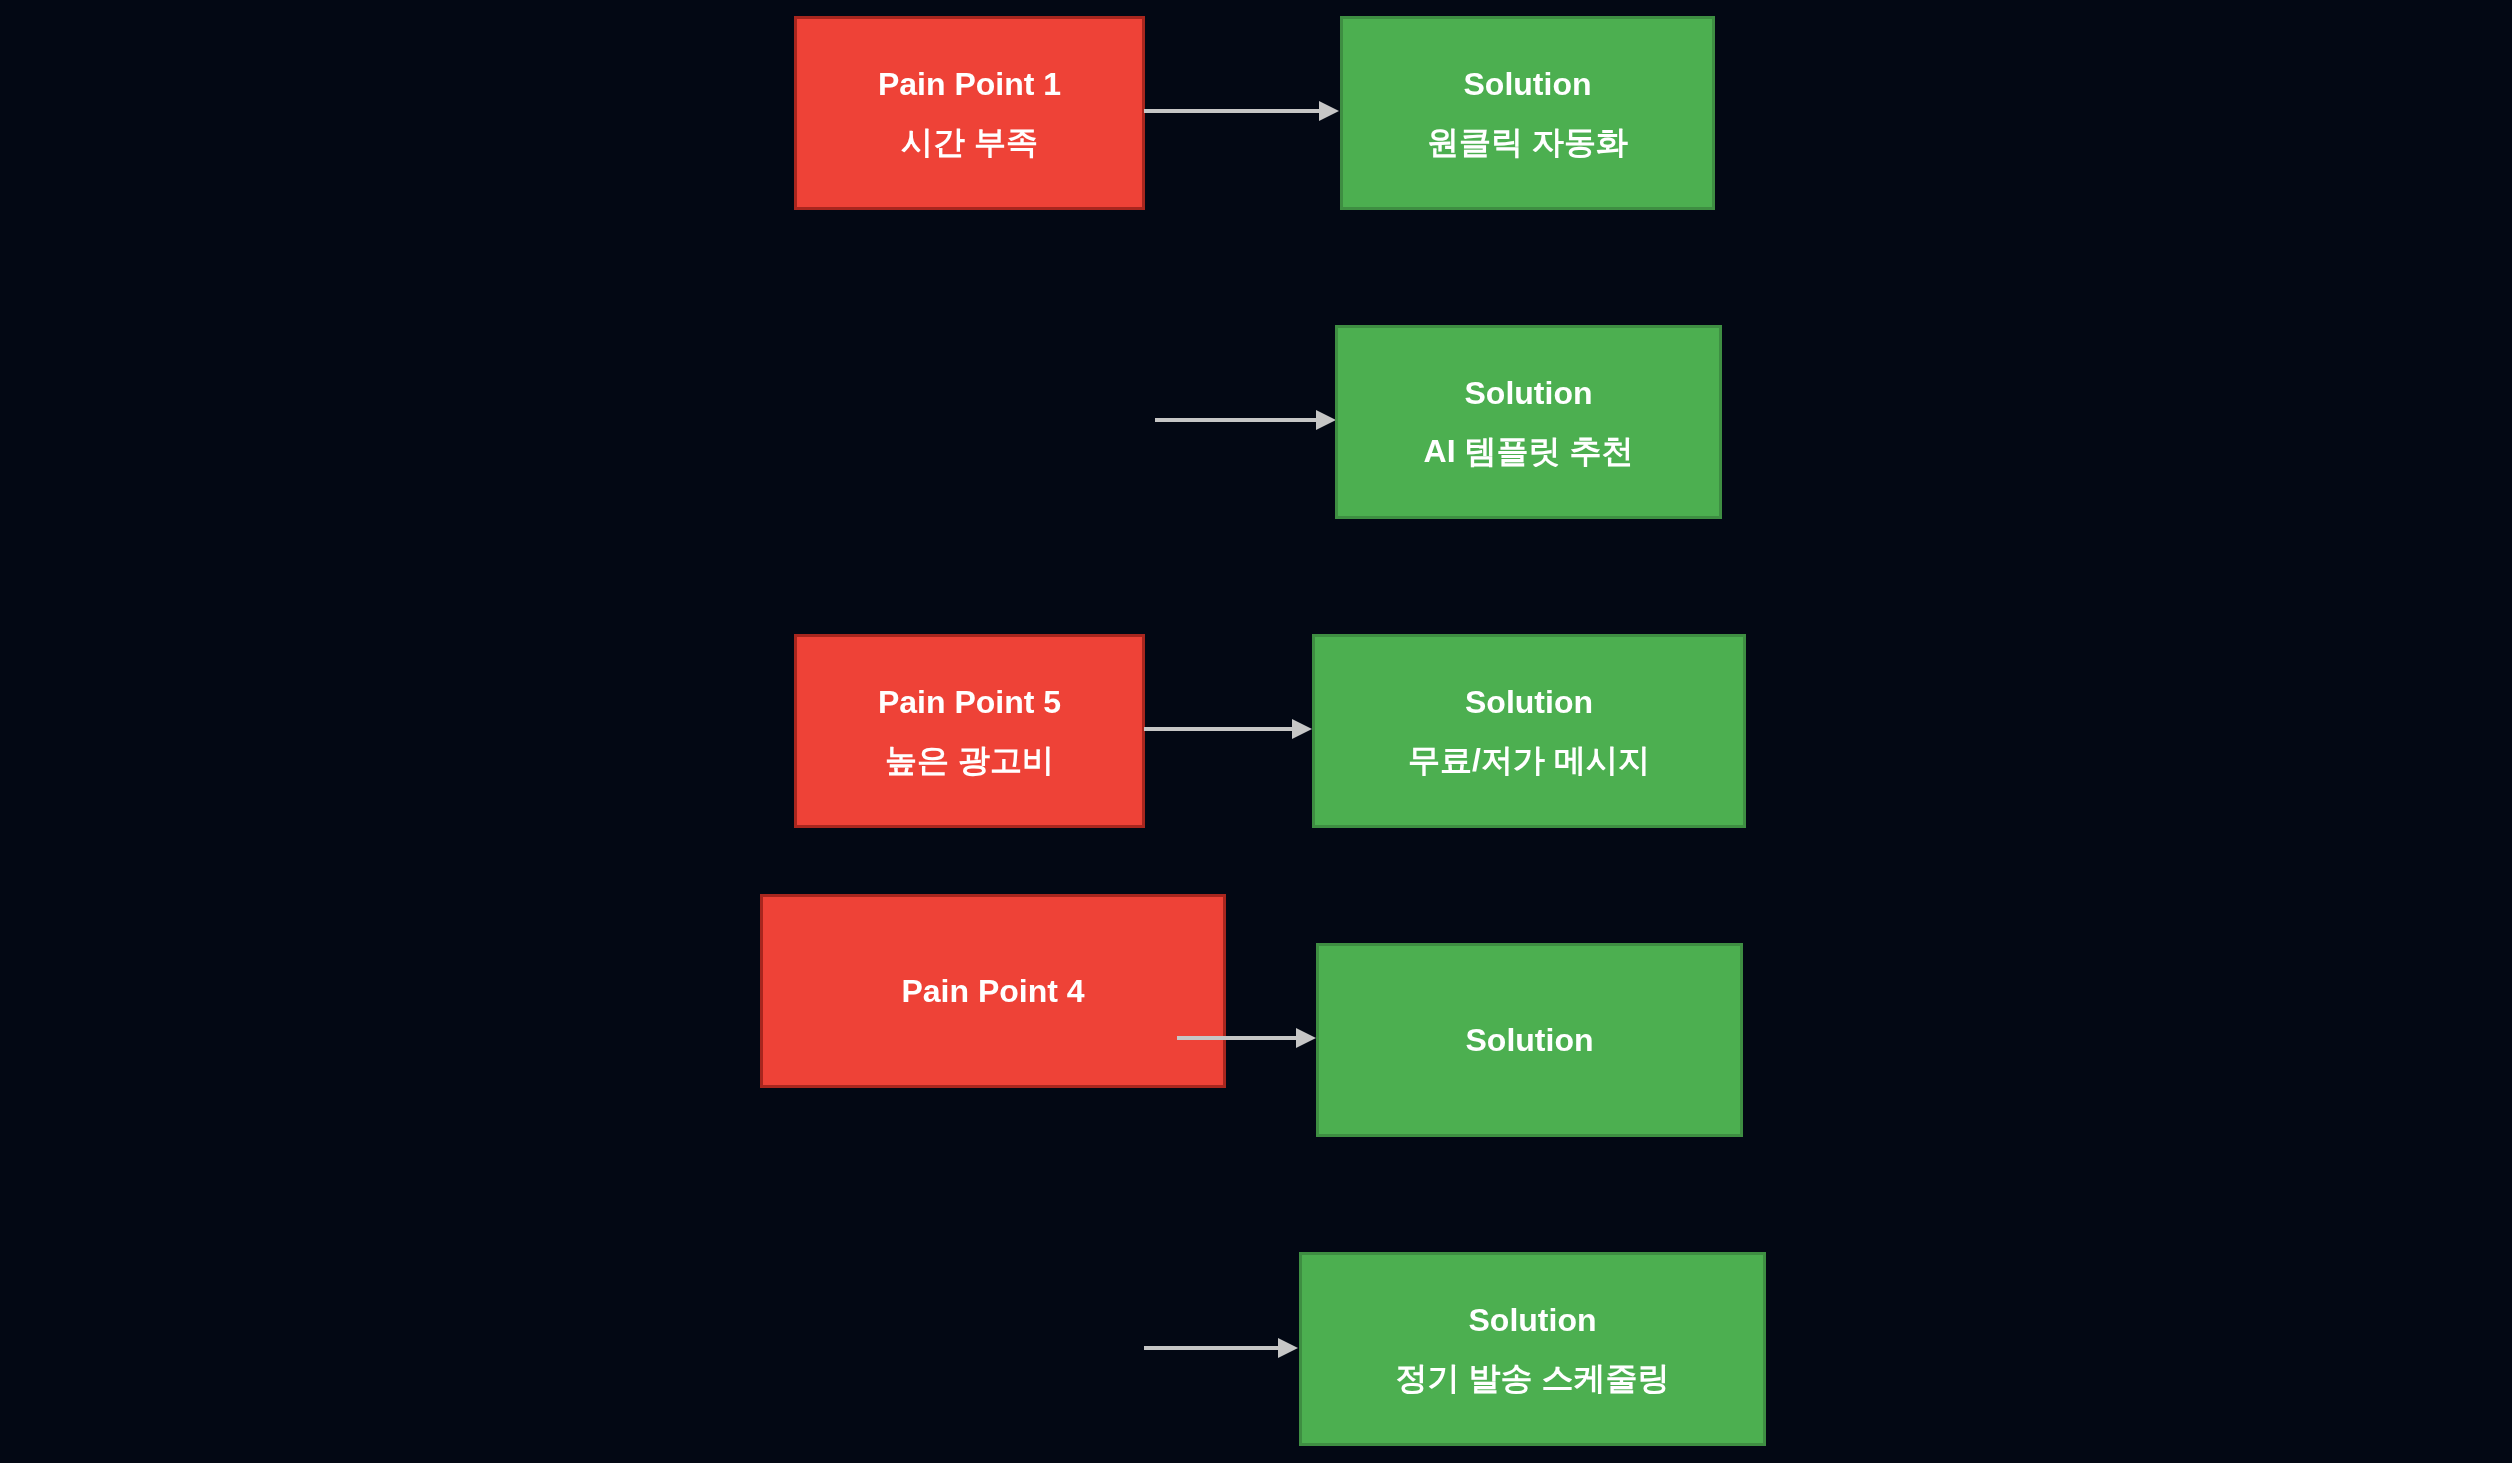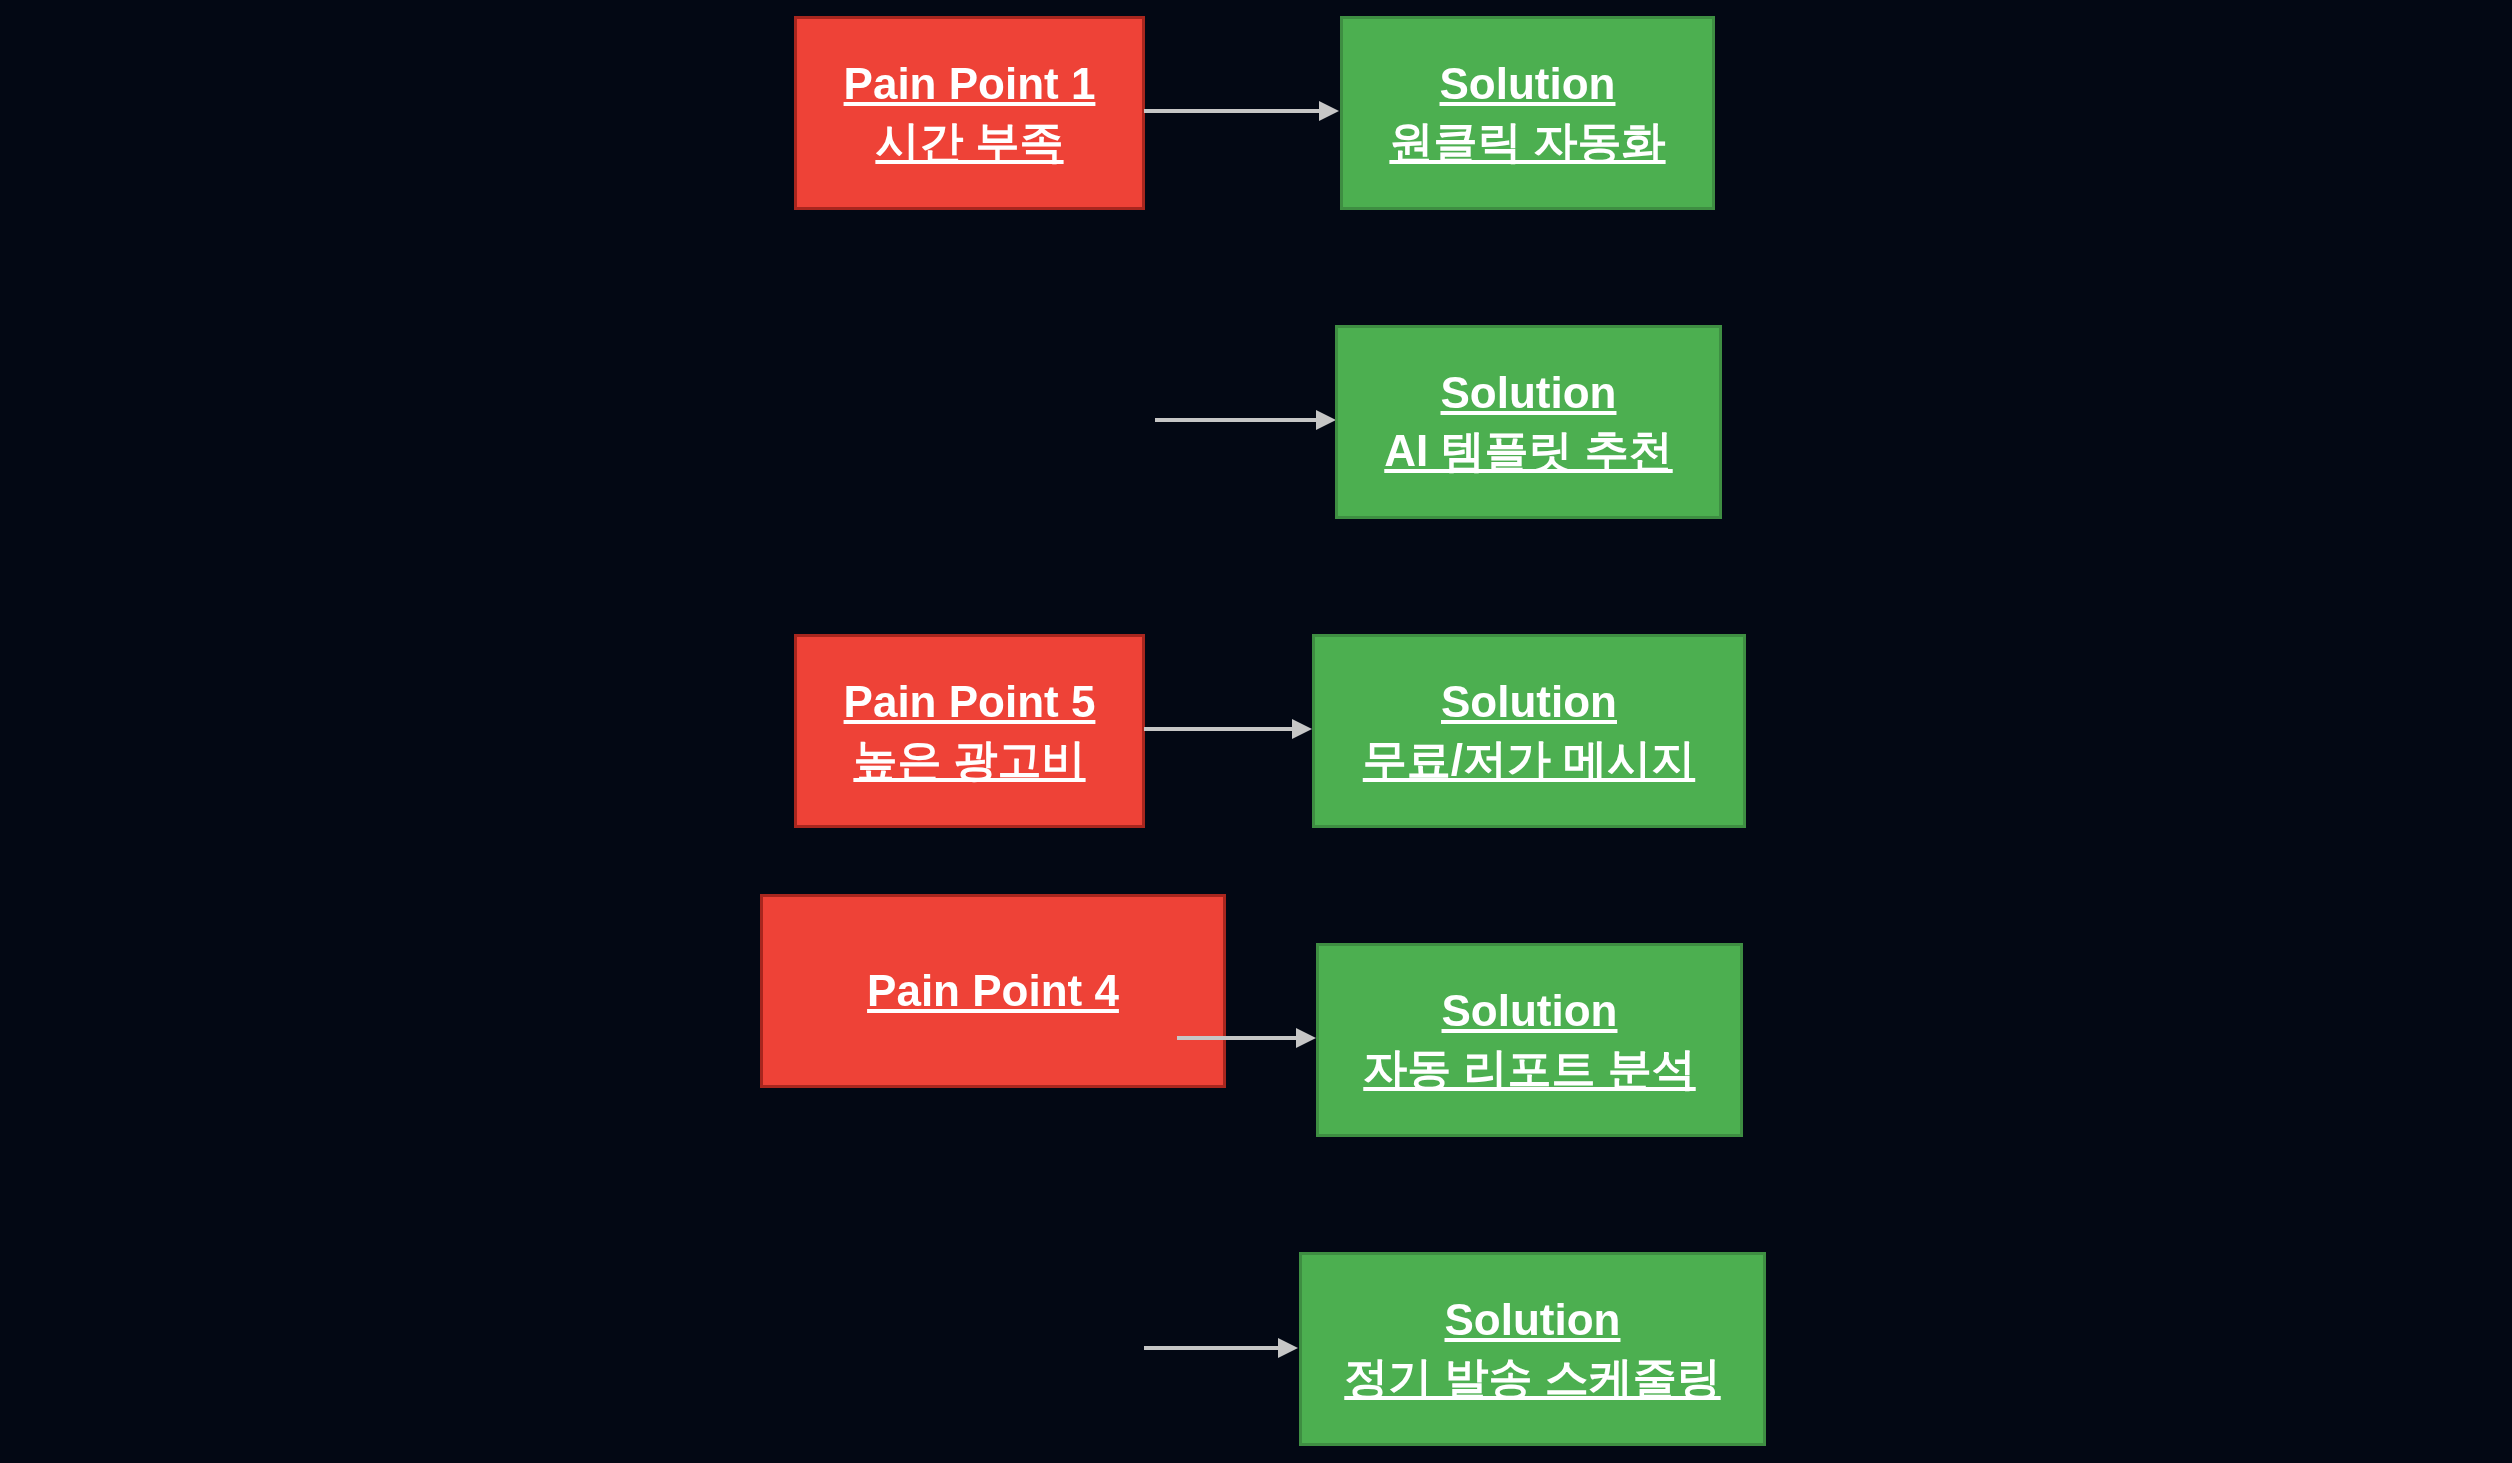--- a/index.html
+++ b/index.html
@@ -28,24 +28,23 @@
     border: 3.7px solid;
     display: flex;
     flex-direction: column;
     align-items: center;
     justify-content: center;
     text-align: center;
     color: var(--text);
     font-weight: 700;
   }
   .node .t1, .node .t2 {
-    font-size: 44px;
+    font-size: 32px;
     line-height: 58px;
     white-space: nowrap;
-    text-decoration: underline;
   }
   .pain {
     background: var(--pain-fill);
     border-color: var(--pain-stroke);
   }
   .solution {
     background: var(--solution-fill);
     border-color: var(--solution-stroke);
   }
   .arrow {
@@ -102,21 +101,20 @@
   </div>
 
   <div class="node pain" style="left:760px; top:894px; width:466px">
     <div class="t1">Pain Point 4</div>
   </div>
   <div class="arrow" style="left:1177px; top:1036px; width:119px">
     <span class="head"></span>
   </div>
   <div class="node solution" style="left:1316px; top:943px; width:427px">
     <div class="t1">Solution</div>
-    <div class="t2">자동 리포트 분석</div>
   </div>
 
   <div class="arrow" style="left:1144px; top:1346px; width:134px">
     <span class="head"></span>
   </div>
   <div class="node solution" style="left:1299px; top:1252px; width:467px">
     <div class="t1">Solution</div>
     <div class="t2">정기 발송 스케줄링</div>
   </div>
 

